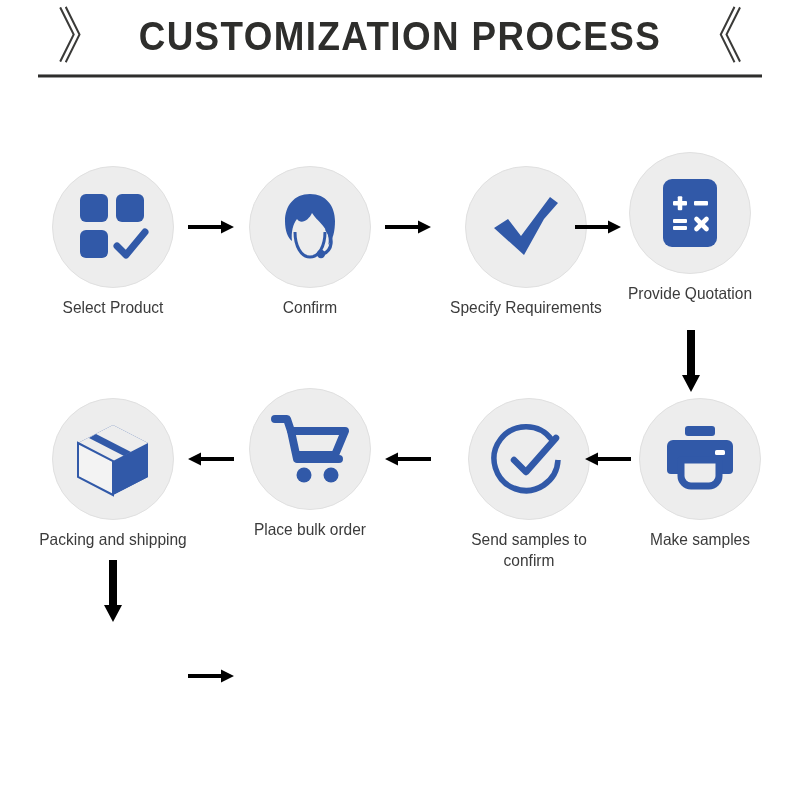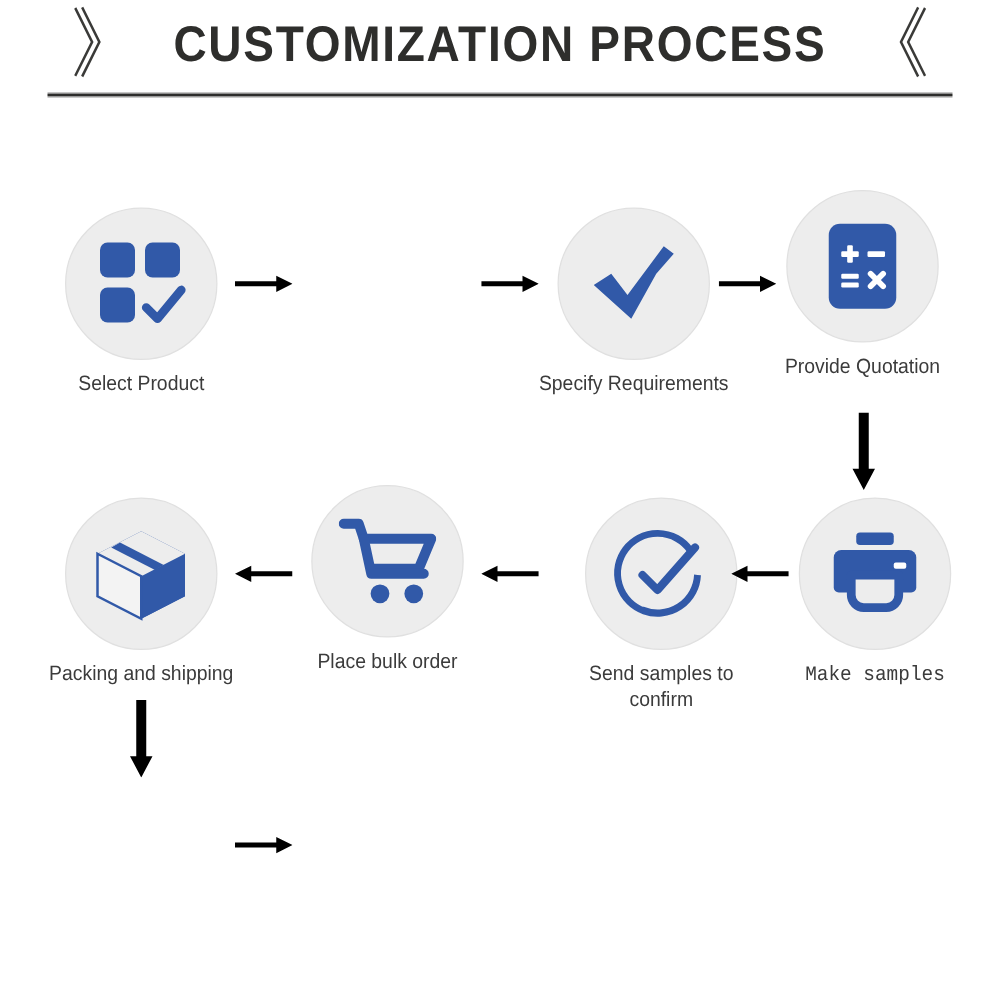--- a/index.html
+++ b/index.html
@@ -86,22 +86,33 @@
       <svg width="74" height="74" viewBox="0 0 74 74">
         <rect x="4" y="4" width="28" height="28" rx="6" fill="#3159a8"></rect>
         <rect x="40" y="4" width="28" height="28" rx="6" fill="#3159a8"></rect>
         <rect x="4" y="40" width="28" height="28" rx="6" fill="#3159a8"></rect>
         <path d="M41 56 L50 65 L69 42" fill="none" stroke="#3159a8" stroke-width="7" stroke-linecap="round" stroke-linejoin="round"></path>
       </svg>
     </div>
     <div class="label">Select Product</div>
   </div>
 
-
-  <div class="node" style="left:422px; top:166px;">
+  <div class="node" style="left:225px; top:166px;">
+    <div class="circle">
+      <svg width="78" height="78" viewBox="0 0 78 78">
+        <path d="M39 6 C23 6 14 18 14 33 C14 43 17 50 21 53 C20 44 22 36 26 31 C30 37 38 32 41 25 C46 33 54 37 57 47 C58 51 58 55 57 57 C62 52 64 43 64 33 C64 18 55 6 39 6 Z" fill="#3159a8"></path>
+        <path d="M24 44 C24 58 30 69 39 69 C48 69 54 58 54 44" fill="none" stroke="#3159a8" stroke-width="3"></path>
+        <path d="M56 42 C62 50 62 62 52 66" fill="none" stroke="#3159a8" stroke-width="3.2" stroke-linecap="round"></path>
+        <circle cx="50" cy="66" r="4.2" fill="#3159a8"></circle>
+      </svg>
+    </div>
+    <div class="label">Confirm</div>
+  </div>
+
+  <div class="node" style="left:441px; top:166px;">
     <div class="circle">
       <svg width="76" height="76" viewBox="0 0 76 76">
         <path d="M6 39 L20 30 L33 47 L62 8 L70 14 L56 30 L36 66 Z" fill="#3159a8"></path>
       </svg>
     </div>
     <div class="label">Specify Requirements</div>
   </div>
 
   <div class="node" style="left:605px; top:152px;">
     <div class="circle">
@@ -174,21 +185,21 @@
   <div class="node" style="left:444px; top:398px;">
     <div class="circle">
       <svg width="78" height="78" viewBox="0 0 78 78">
         <path d="M62 20 A32 32 0 1 0 68 40 A32 32 0 0 1 24 68" fill="none" stroke="#3159a8" stroke-width="5.5" stroke-linecap="round"></path>
         <path d="M24 40 L36 52 L66 18" fill="none" stroke="#3159a8" stroke-width="6.5" stroke-linecap="round" stroke-linejoin="round"></path>
       </svg>
     </div>
     <div class="label">Send samples to confirm</div>
   </div>
 
-  <div class="node" style="left:615px; top:398px;font-family:Liberation Mono, monospace;">
+  <div class="node" style="left:615px; top:398px;">
     <div class="circle">
       <svg width="74" height="70" viewBox="0 0 74 70">
         <rect x="22" y="2" width="30" height="10" rx="3" fill="#3159a8"></rect>
         <path d="M10 16 H64 A6 6 0 0 1 70 22 V46 A4 4 0 0 1 66 50 H8 A4 4 0 0 1 4 46 V22 A6 6 0 0 1 10 16 Z" fill="#3159a8"></path>
         <rect x="52" y="26" width="10" height="5" rx="1.6" fill="#ffffff"></rect>
         <rect x="18" y="36" width="38" height="22" rx="2" fill="#ededed"></rect>
         <path d="M18 36 H56 V52 A10 10 0 0 1 46 62 H28 A10 10 0 0 1 18 52 Z" fill="none" stroke="#3159a8" stroke-width="7" stroke-linejoin="round"></path>
       </svg>
     </div>
     <div class="label">Make samples</div>

